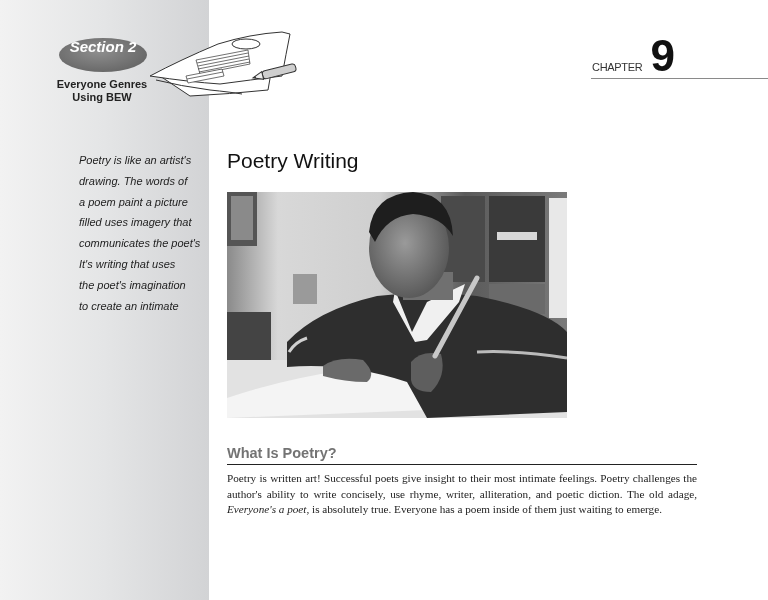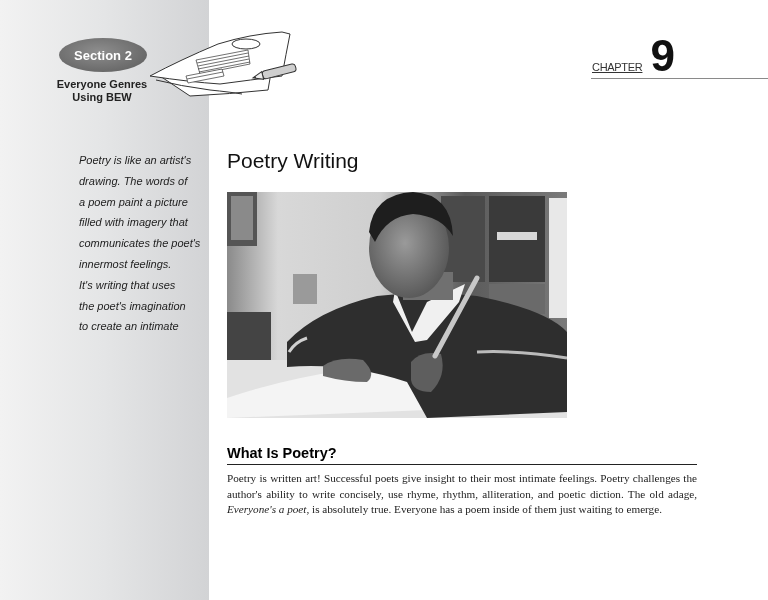--- a/index.html
+++ b/index.html
@@ -1,52 +1,51 @@
 <!DOCTYPE html>
 <html><head>
 <meta charset="utf-8">
 <style>
   html, body { margin:0; padding:0; }
   body { width:768px; height:600px; position:relative; overflow:hidden; background:#ffffff; font-family:"Liberation Sans", sans-serif; }
   .sidebar { position:absolute; left:0; top:0; width:209px; height:600px;
     background:linear-gradient(to right, #f2f2f2 0%, #e4e5e6 50%, #d2d3d5 100%); }
   .section-pill { position:absolute; left:59px; top:38px; width:88px; height:34px; border-radius:50%;
     background:radial-gradient(ellipse at 45% 40%, #8e8e8e 0%, #6f6f6f 60%, #5a5a5a 100%);
-    display:flex; align-items:center; justify-content:center; color:#ffffff; font-weight:bold; font-size:13px; }
+    display:flex; justify-content:center; color:#ffffff; font-weight:bold; font-size:15px;font-style:italic; }
   .section-sub { position:absolute; left:52px; top:78px; width:100px; text-align:center; font-size:11px; line-height:13px; font-weight:bold; color:#222; }
   .doc-illustration { position:absolute; left:150px; top:24px; width:160px; height:76px; }
   .chapter { position:absolute; left:592px; top:36px; display:flex; align-items:flex-end; }
-  .chapter-label { font-size:11px; color:#333; margin-right:8px; margin-bottom:3px; letter-spacing:-0.3px;text-decoration:underline; }
+  .chapter-label { font-size:11px; color:#333; margin-right:8px; margin-bottom:3px; letter-spacing:-0.3px; }
   .chapter-num { font-size:44px; line-height:40px; color:#111; font-weight:bold; }
   .chapter-rule { position:absolute; left:591px; top:78px; width:177px; height:1px; background:#8a8a8a; }
   .quote { position:absolute; left:79px; top:150px; width:140px; font-family:Liberation Sans, sans-serif; font-style:italic; font-size:11px; color:#222; }
   .quote div { height:20.8px; line-height:20.8px; white-space:nowrap; }
   .page-title { position:absolute; left:227px; top:149px; font-size:21px; color:#111; margin:0; font-weight:normal; }
   .photo { position:absolute; left:227px; top:192px; width:340px; height:226px; overflow:hidden; background:#bdbdbd; }
-  .subhead { position:absolute; left:227px; top:445px; width:470px; font-size:14.5px; font-weight:bold; color:#000000; padding-bottom:3px; border-bottom:1.5px solid #222; margin:0; }
+  .subhead { position:absolute; left:227px; top:445px; width:470px; font-size:14.5px; font-weight:bold; color:#737373; padding-bottom:3px; border-bottom:1.5px solid #222; margin:0; }
   .body-text { position:absolute; left:227px; top:471px; width:470px; font-family:"Liberation Serif", serif; font-size:11.2px; line-height:15.5px; color:#222; text-align:justify; margin:0; }
 </style>
 </head>
 <body>
 
 <div class="sidebar">
   <div class="section-pill">
     <span>Section 2</span>
   </div>
   <div class="section-sub">
     <div>Everyone Genres</div>
     <div>Using BEW</div>
   </div>
   <div class="quote">
     <div>Poetry is like an artist's</div>
     <div>drawing. The words of</div>
     <div>a poem paint a picture</div>
-    <div>filled with imagery that</div>
+    <div>filled uses imagery that</div>
     <div>communicates the poet's</div>
-    <div>innermost feelings.</div>
     <div>It's writing that uses</div>
     <div>the poet's imagination</div>
     <div>to create an intimate</div>
   </div>
 </div>
 
 <svg class="doc-illustration" viewBox="0 0 160 76" xmlns="http://www.w3.org/2000/svg">
 
   <path d="M10 52 Q40 40 70 30 L128 14 Q122 40 118 66 Q80 70 40 72 Z" fill="#ffffff" stroke="#333" stroke-width="1"></path>
 
@@ -125,13 +124,13 @@
 
     <path d="M96 174 Q110 164 136 168 Q150 182 140 190 Q118 190 96 184 Z" fill="#6a6a6a"></path>
     <path d="M184 170 Q194 158 214 162 Q220 184 204 200 Q186 200 184 188 Z" fill="#5e5e5e"></path>
 
     <path d="M208 164 L250 86" stroke="#c8c8c8" stroke-width="5" stroke-linecap="round"></path>
   </svg>
 </div>
 
 <h2 class="subhead">What Is Poetry?</h2>
 
-<p class="body-text"><span>Poetry is written art! Successful poets give insight to their most intimate feelings. Poetry challenges the author's ability to write concisely, use rhyme, rhythm, alliteration, and poetic diction. The old adage, </span><em>Everyone's a poet</em><span>, is absolutely true. Everyone has a poem inside of them just waiting to emerge.</span></p>
+<p class="body-text"><span>Poetry is written art! Successful poets give insight to their most intimate feelings. Poetry challenges the author's ability to write concisely, use rhyme, writer, alliteration, and poetic diction. The old adage, </span><em>Everyone's a poet</em><span>, is absolutely true. Everyone has a poem inside of them just waiting to emerge.</span></p>
 
 </body></html>

